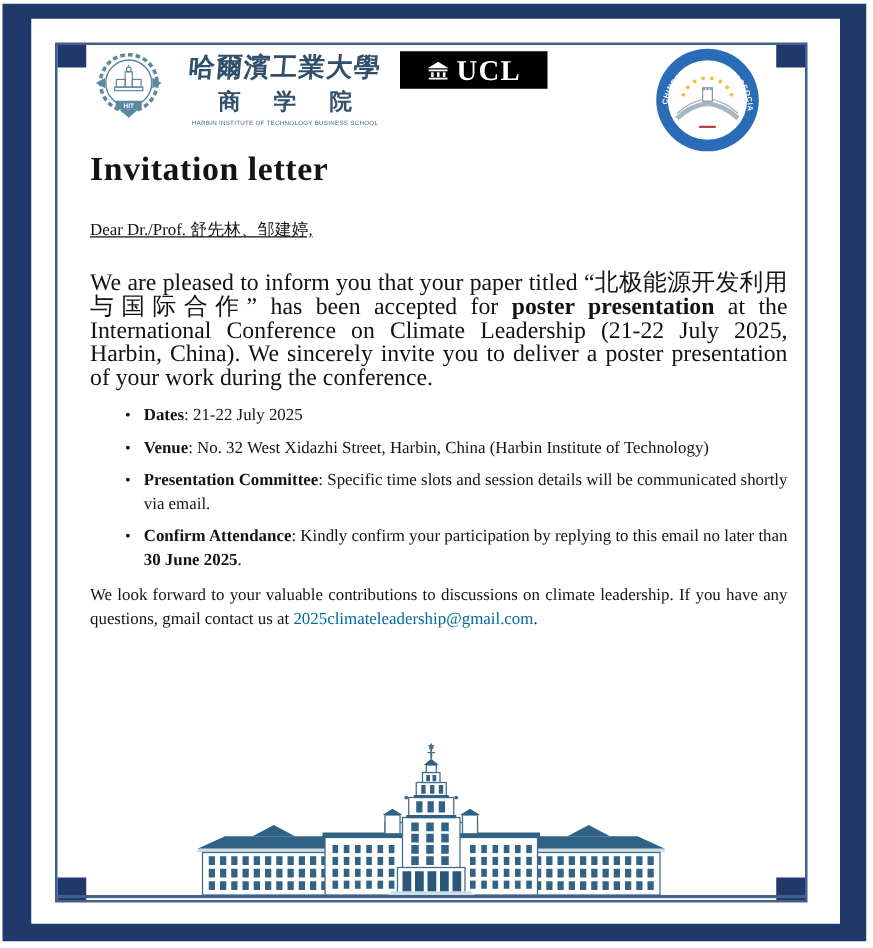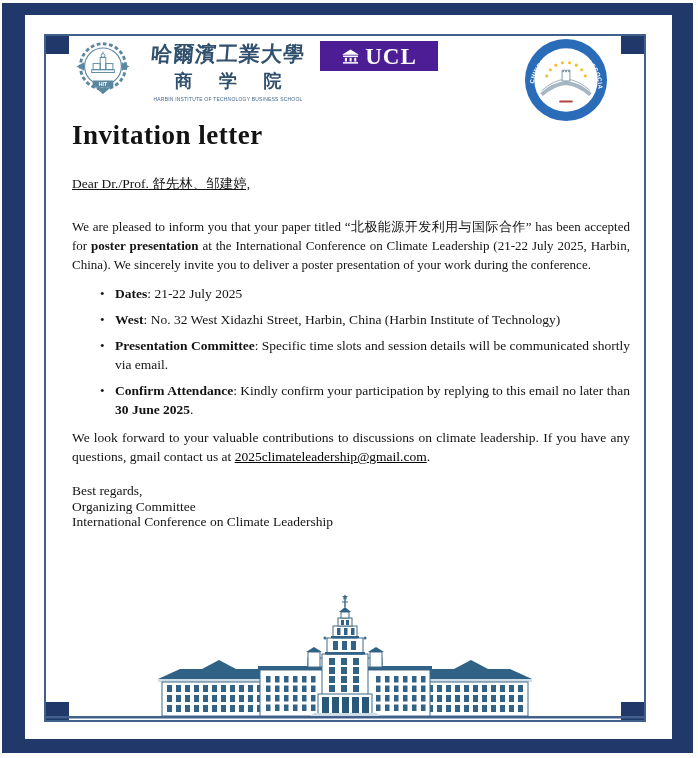--- a/index.html
+++ b/index.html
@@ -21,39 +21,39 @@
   
   .hit-logo{position:absolute;left:2px;top:2px;display:flex;}
   .hit-emblem{width:58px;height:66px;flex:0 0 auto;}
   .hit-text{margin-left:10px;width:172px;text-align:center;color:#31506e;}
   .hit-cn{font-size:21px;font-weight:bold;letter-spacing:1px;transform:skewX(-5deg);white-space:nowrap;}
   .hit-school{font-size:18px;font-weight:bold;letter-spacing:11px;margin-top:1px;padding-left:11px;}
   .hit-caption{font-size:5px;letter-spacing:.2px;color:#46698a;margin-top:3px;white-space:nowrap;font-family:"Liberation Sans",sans-serif;}
 
   
   .ucl-logo{position:absolute;left:248px;top:3px;width:160px;}
-  .ucl-box{width:118px;height:30px;background:#4c1d95;display:flex;align-items:center;justify-content:center;gap:5px;}
+  .ucl-box{width:118px;height:30px;background:#000000;display:flex;align-items:center;justify-content:center;gap:5px;}
   .ucl-word{color:#fff;font-weight:bold;font-size:23px;letter-spacing:1px;font-family:"Liberation Serif",serif;line-height:1;}
   .ucl-lines{margin-top:4px;font-family:"Liberation Sans",sans-serif;font-weight:bold;font-size:9px;
     letter-spacing:.5px;line-height:10.5px;color:#1d1d1b;}
 
   
   .cea-logo{position:absolute;left:452px;top:0px;width:84px;height:84px;}
 
   .title{margin-top:4px;font-size:27px;font-weight:bold;letter-spacing:.5px;}
 
   .greeting{margin-top:24px;font-size:13.5px;text-decoration:underline;}
-  .para{margin-top:24px;font-size:13px;line-height:19px;text-align:justify;}
+  .para{margin-top:24px;font-size:19px;line-height:19px;text-align:justify;}
   .details-heading{margin-top:13px;font-size:13.5px;font-weight:bold;}
   ul.bullets{list-style:none;margin:10px 0 0 0;padding:0;font-size:13.5px;line-height:19px;}
   ul.bullets li{position:relative;padding-left:43px;margin-bottom:7px;text-align:justify;}
   ul.bullets .dot{position:absolute;left:28px;top:0;font-size:13px;}
   .b{font-weight:bold;}
   .para2{margin-top:9px;font-size:13.5px;line-height:19px;text-align:justify;}
-  a.link{color:#000000;text-decoration:underline;cursor:pointer;}
+  a.link{color:#0369a1;cursor:pointer;}
   .signature{margin-top:17px;font-size:13.5px;line-height:15.5px;}
 
   
   .building{position:absolute;left:0;right:0;bottom:0;height:128px;}
   .building svg{display:block;width:100%;height:100%;}
 </style>
 </head>
 <body>
 
 <div class="page">
@@ -359,27 +359,22 @@
 
     <div class="title">Invitation letter</div>
 
     <div class="greeting">Dear Dr./Prof.  舒先林、邹建婷,</div>
 
     <div class="para"><span>We are pleased to inform you that your paper titled “北极能源开发利用与国际合作” has been accepted for </span><span class="b">poster presentation</span><span> at the International Conference on Climate Leadership (21-22 July 2025, Harbin, China). We sincerely invite you to deliver a poster presentation of your work during the conference.</span></div>
 
 
     <ul class="bullets">
       <li><span class="dot">•</span><span class="b">Dates</span><span>: 21-22 July 2025</span><span class="b"></span><span></span></li>
-      <li><span class="dot">•</span><span class="b">West</span><span>: No. 32 West Xidazhi Street, Harbin, China (Harbin Institute of Technology)</span><span class="b"></span><span></span></li>
+      <li><span class="dot">•</span><span class="b">Venue</span><span>: No. 32 West Xidazhi Street, Harbin, China (Harbin Institute of Technology)</span><span class="b"></span><span></span></li>
       <li><span class="dot">•</span><span class="b">Presentation Committee</span><span>: Specific time slots and session details will be communicated shortly via email.</span><span class="b"></span><span></span></li>
       <li><span class="dot">•</span><span class="b">Confirm Attendance</span><span>: Kindly confirm your participation by replying to this email no later than </span><span class="b">30 June 2025</span><span>.</span></li>
     </ul>
 
     <div class="para2"><span>We look forward to your valuable contributions to discussions on climate leadership. If you have any questions, gmail contact us at </span><a class="link">2025climateleadership@gmail.com</a><span>.</span></div>
 
-    <div class="signature">
-      <div>Best regards,</div>
-      <div>Organizing Committee</div>
-      <div>International Conference on Climate Leadership</div>
-    </div>
 
   </div>
 </div>
 
 </body></html>

